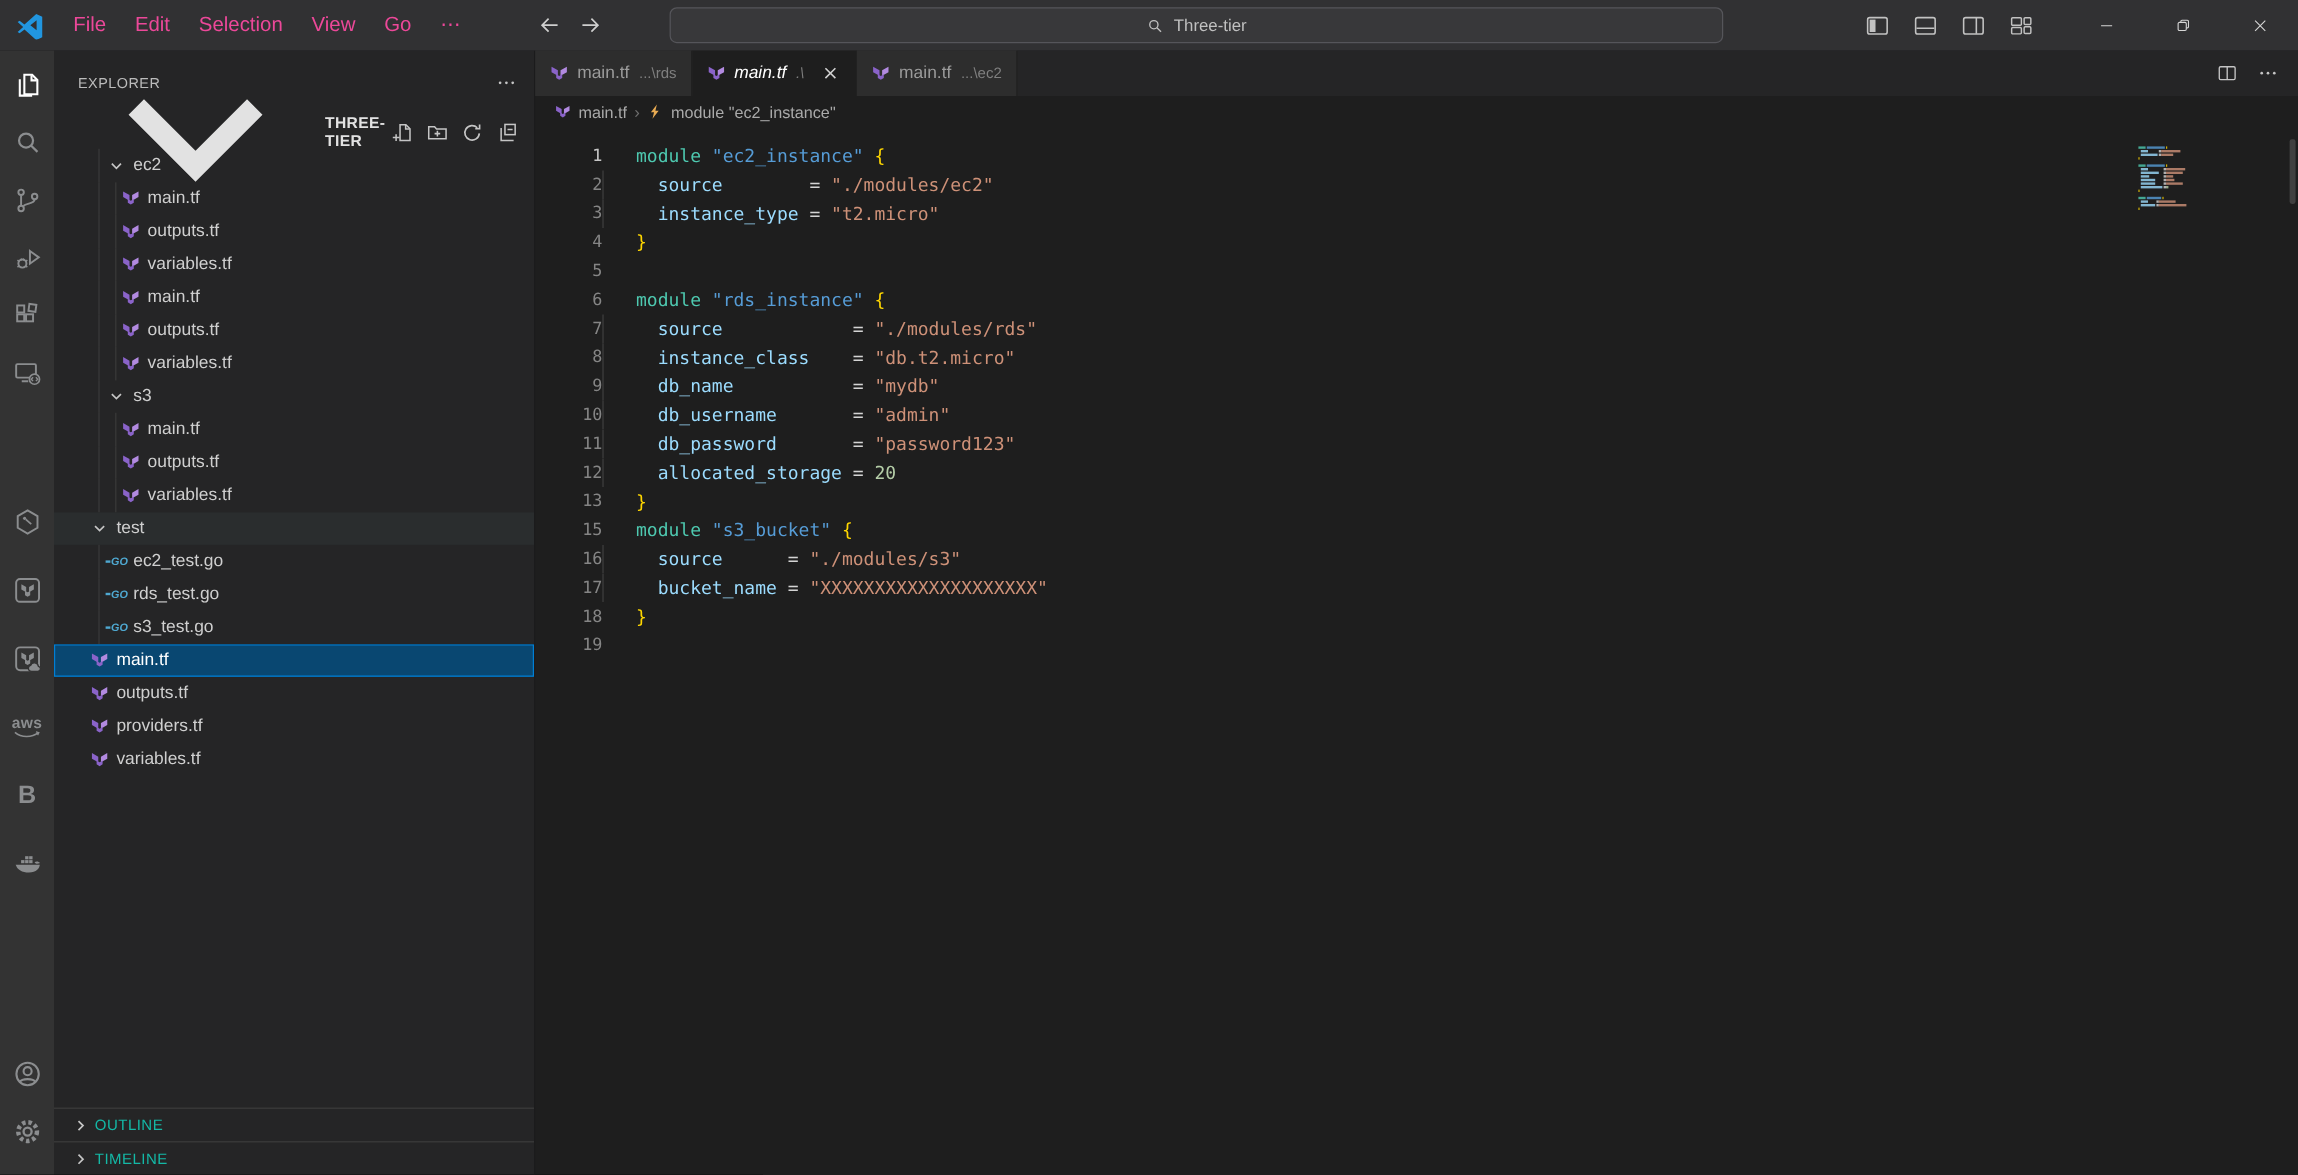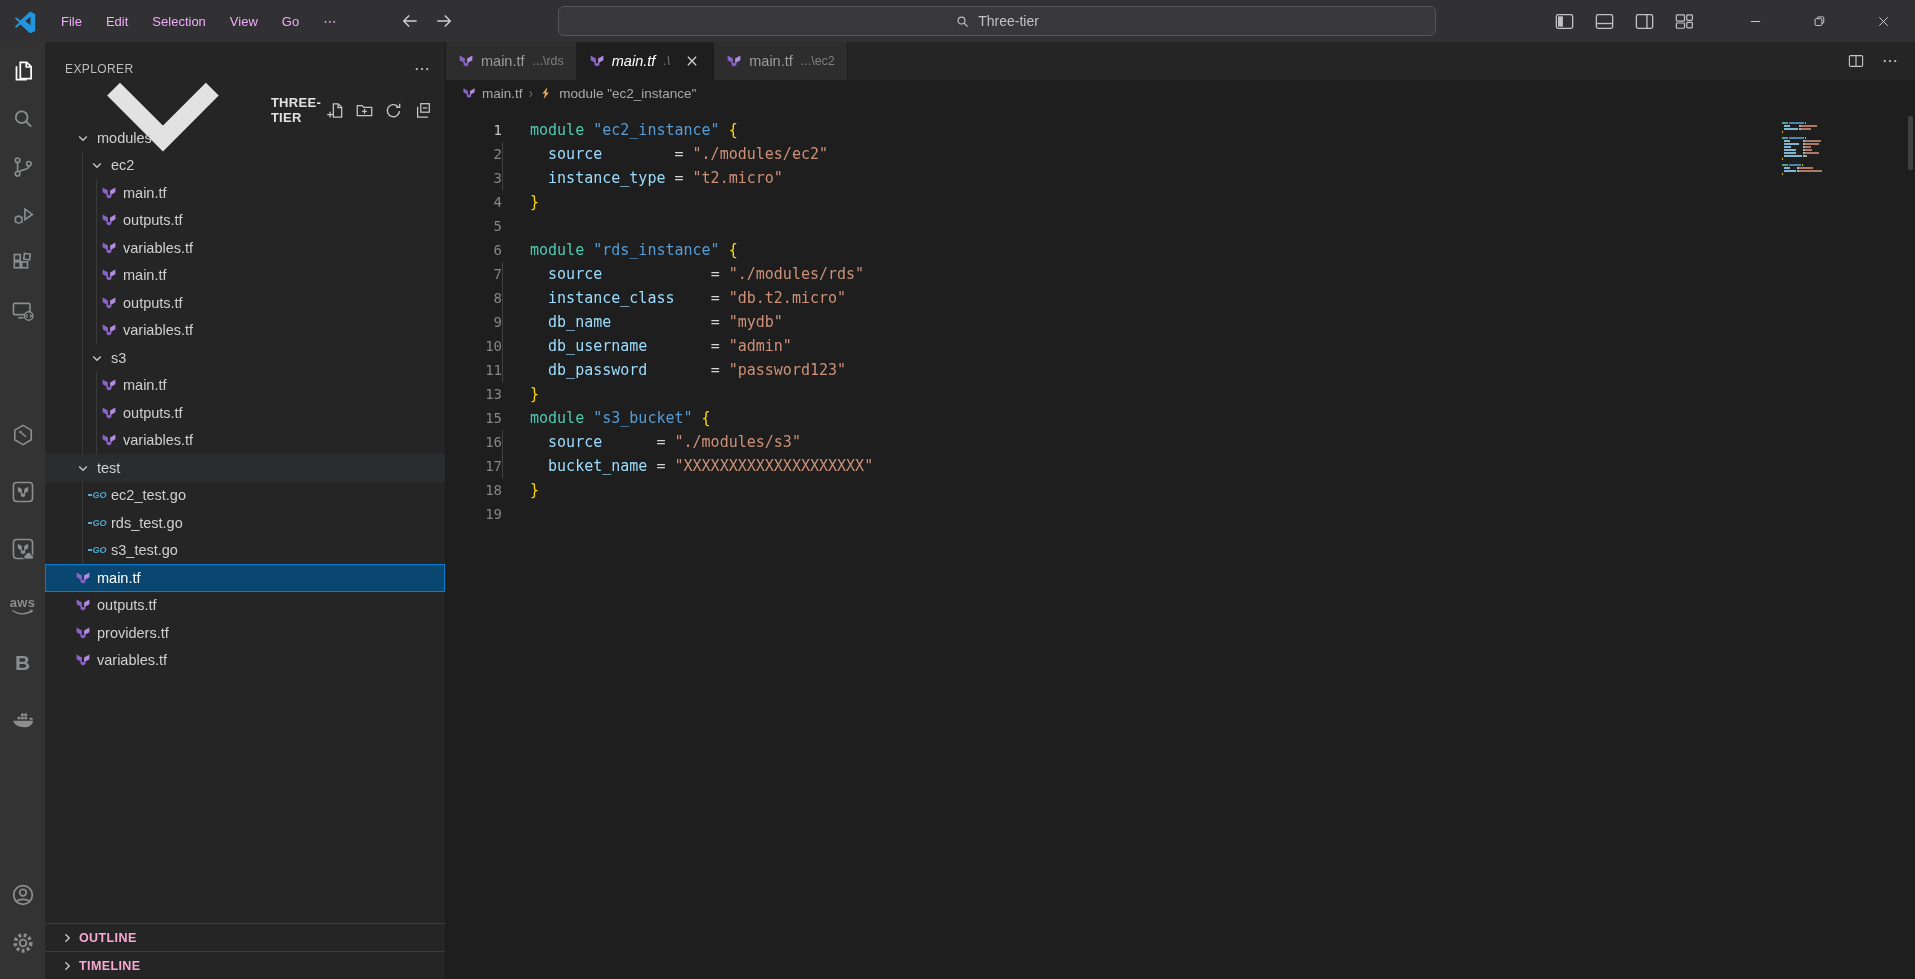--- a/index.html
+++ b/index.html
@@ -6,21 +6,21 @@
   html,body{background:#000}
   .window{width:1915px;height:979px;position:relative;overflow:hidden;background:#1e1e1e;
     font-family:"Liberation Sans","DejaVu Sans",sans-serif;color:#ccc;-webkit-font-smoothing:antialiased}
   .ic{display:inline-flex;align-items:center;justify-content:center}
   .ic svg{display:block}
 
   
   .titlebar{height:42px;background:#313133;display:flex;align-items:center;position:relative}
   .vscode-logo{width:24px;height:24px;margin:0 12px 0 13px}
   .menu-bar{display:flex;height:100%}
-  .menu-item{display:flex;align-items:center;padding:0 12px;font-size:13px;color:#f0abfc;cursor:default}
+  .menu-item{display:flex;align-items:center;padding:0 12px;font-size:17px;color:#ec4899;cursor:default}
   .nav-arrows{display:flex;align-items:center;gap:14px;margin-left:52px;color:#cfcfcf}
   .nav-arrows .ic{width:20px;height:20px}
   .cmd-center{position:absolute;left:558px;top:6px;width:878px;height:30px;background:#38383a;
     border:1px solid #55555a;border-radius:6px;display:flex;align-items:center;justify-content:center;
     gap:8px;color:#c0c0c0;font-size:14px}
   .tb-right{margin-left:auto;display:flex;align-items:center;height:100%}
   .layout-icons{display:flex;gap:19px;margin-right:28px;color:#c2c2c2}
   .layout-icons .ic{width:21px;height:21px}
   .win-btn{width:64px;height:100%;display:flex;align-items:center;justify-content:center;color:#d6d6d6}
   .win-btn .ic{width:17px;height:17px}
@@ -60,21 +60,21 @@
   .row.lvl1{padding-left:44px}
   .row.lvl2{padding-left:56px}
   .row.hov{background:#2a2d2e}
   .row.sel{background:#094771;color:#fff;box-shadow:inset 0 0 0 1px #007fd4}
   .g{position:absolute;top:0;bottom:0;width:1px;background:#3a3a3a}
   .g1{left:37px}.g2{left:51px}
   .go-ic{font:italic 700 9px "Liberation Sans",sans-serif;color:#4fa8d0;display:inline-flex;align-items:center}
   .go-ic i{display:inline-block;width:4px;height:2px;background:#4fa8d0;margin-right:1px}
   .side-spacer{flex:1}
   .panel-row{height:28px;display:flex;align-items:center;border-top:1px solid #3c3c3c;padding-left:14px;
-    font-size:12.5px;font-weight:bold;letter-spacing:.4px;color:#f9a8d4;cursor:pointer}
+    font-size:12.5px;font-weight:normal;letter-spacing:.4px;color:#14b8a6;cursor:pointer}
   .panel-row .twist{width:16px;height:16px;color:#c5c5c5;margin-right:4px}
 
   
   .editor-area{flex:1;display:flex;flex-direction:column;min-width:0;background:#1e1e1e}
   .tabbar{height:38px;background:#252526;display:flex;align-items:stretch}
   .tab{display:flex;align-items:center;gap:7px;padding:0 12px;background:#2d2d2d;border-right:1px solid #1e1e1e;
     font-size:14.5px;color:#9b9b9b;cursor:pointer}
   .tab .fic{width:16px;height:16px}
   .tab.active{background:#1e1e1e;color:#fff}
   .tab.active .tlabel,.tab.active .tdesc{font-style:italic}
@@ -379,28 +379,20 @@
             <span class="ic">
               <svg viewBox="0 0 16 16" width="100%" height="100%">
                 <rect x="6.4" y="1.6" width="8" height="8" fill="none" stroke="currentColor" stroke-width="1.2"></rect>
                 <path d="M8.4 5.6h4" stroke="currentColor" stroke-width="1.2"></path>
                 <path d="M3.4 4.4v9.8h9.8" fill="none" stroke="currentColor" stroke-width="1.2"></path>
               </svg>
             </span>
           </span>
       </div>
       <div class="tree">
-          <div class="row lvl0">
-            <span class="twist ic">
-              <svg viewBox="0 0 16 16" width="100%" height="100%">
-                <path d="M4.2 6.4 8 10.2l3.8-3.8" fill="none" stroke="currentColor" stroke-width="1.4"></path>
-              </svg>
-            </span>
-            <span class="lbl">modules</span>
-          </div>
           <div class="row lvl1">
             <i class="g g1"></i>
             <span class="twist ic">
               <svg viewBox="0 0 16 16" width="100%" height="100%">
                 <path d="M4.2 6.4 8 10.2l3.8-3.8" fill="none" stroke="currentColor" stroke-width="1.4"></path>
               </svg>
             </span>
             <span class="lbl">ec2</span>
           </div>
           <div class="row lvl2">
@@ -725,20 +717,24 @@
               <span class="lt"><span class="pln">  </span><span class="pr">db_name</span><span class="pln">           </span><span class="op">= </span><span class="st">"mydb"</span></span>
             </div>
             <div class="cl gd">
               <span class="ln">10</span>
               <span class="lt"><span class="pln">  </span><span class="pr">db_username</span><span class="pln">       </span><span class="op">= </span><span class="st">"admin"</span></span>
             </div>
             <div class="cl gd">
               <span class="ln">11</span>
               <span class="lt"><span class="pln">  </span><span class="pr">db_password</span><span class="pln">       </span><span class="op">= </span><span class="st">"password123"</span></span>
             </div>
+            <div class="cl gd">
+              <span class="ln">12</span>
+              <span class="lt"><span class="pln">  </span><span class="pr">allocated_storage</span><span class="pln"> </span><span class="op">= </span><span class="nu">20</span></span>
+            </div>
             <div class="cl">
               <span class="ln">13</span>
               <span class="lt"><span class="br">}</span></span>
             </div>
             <div class="cl">
               <span class="ln">15</span>
               <span class="lt"><span class="kw">module</span><span class="pln"> </span><span class="sn">"s3_bucket"</span><span class="pln"> </span><span class="br">{</span></span>
             </div>
             <div class="cl gd">
               <span class="ln">16</span>

